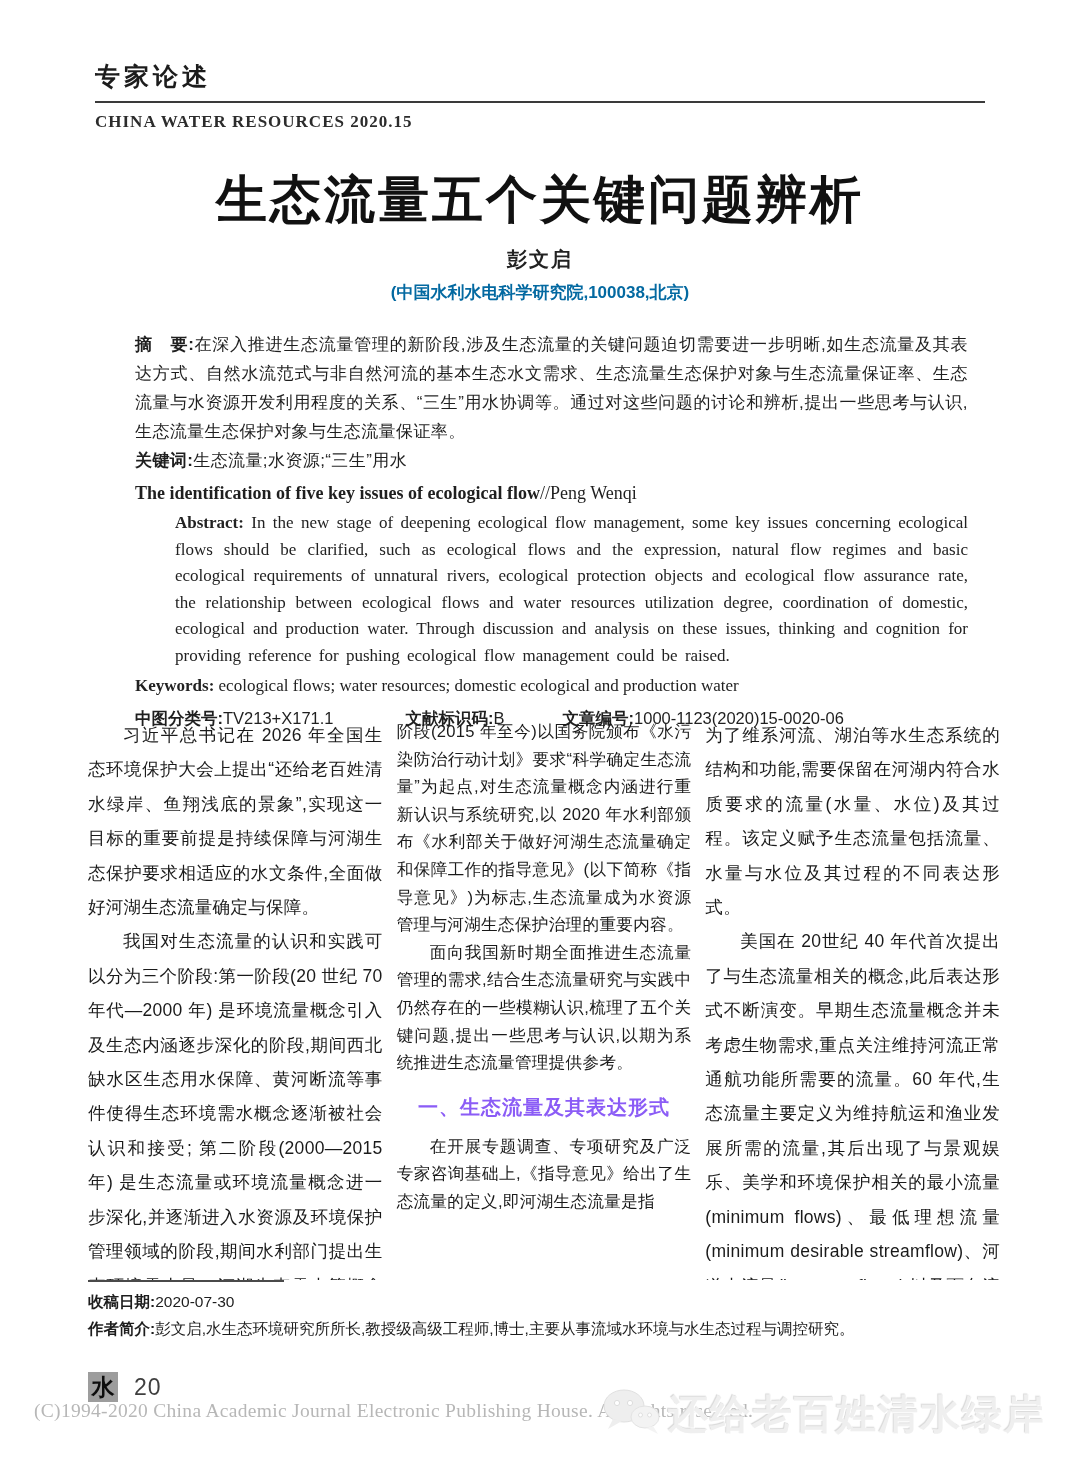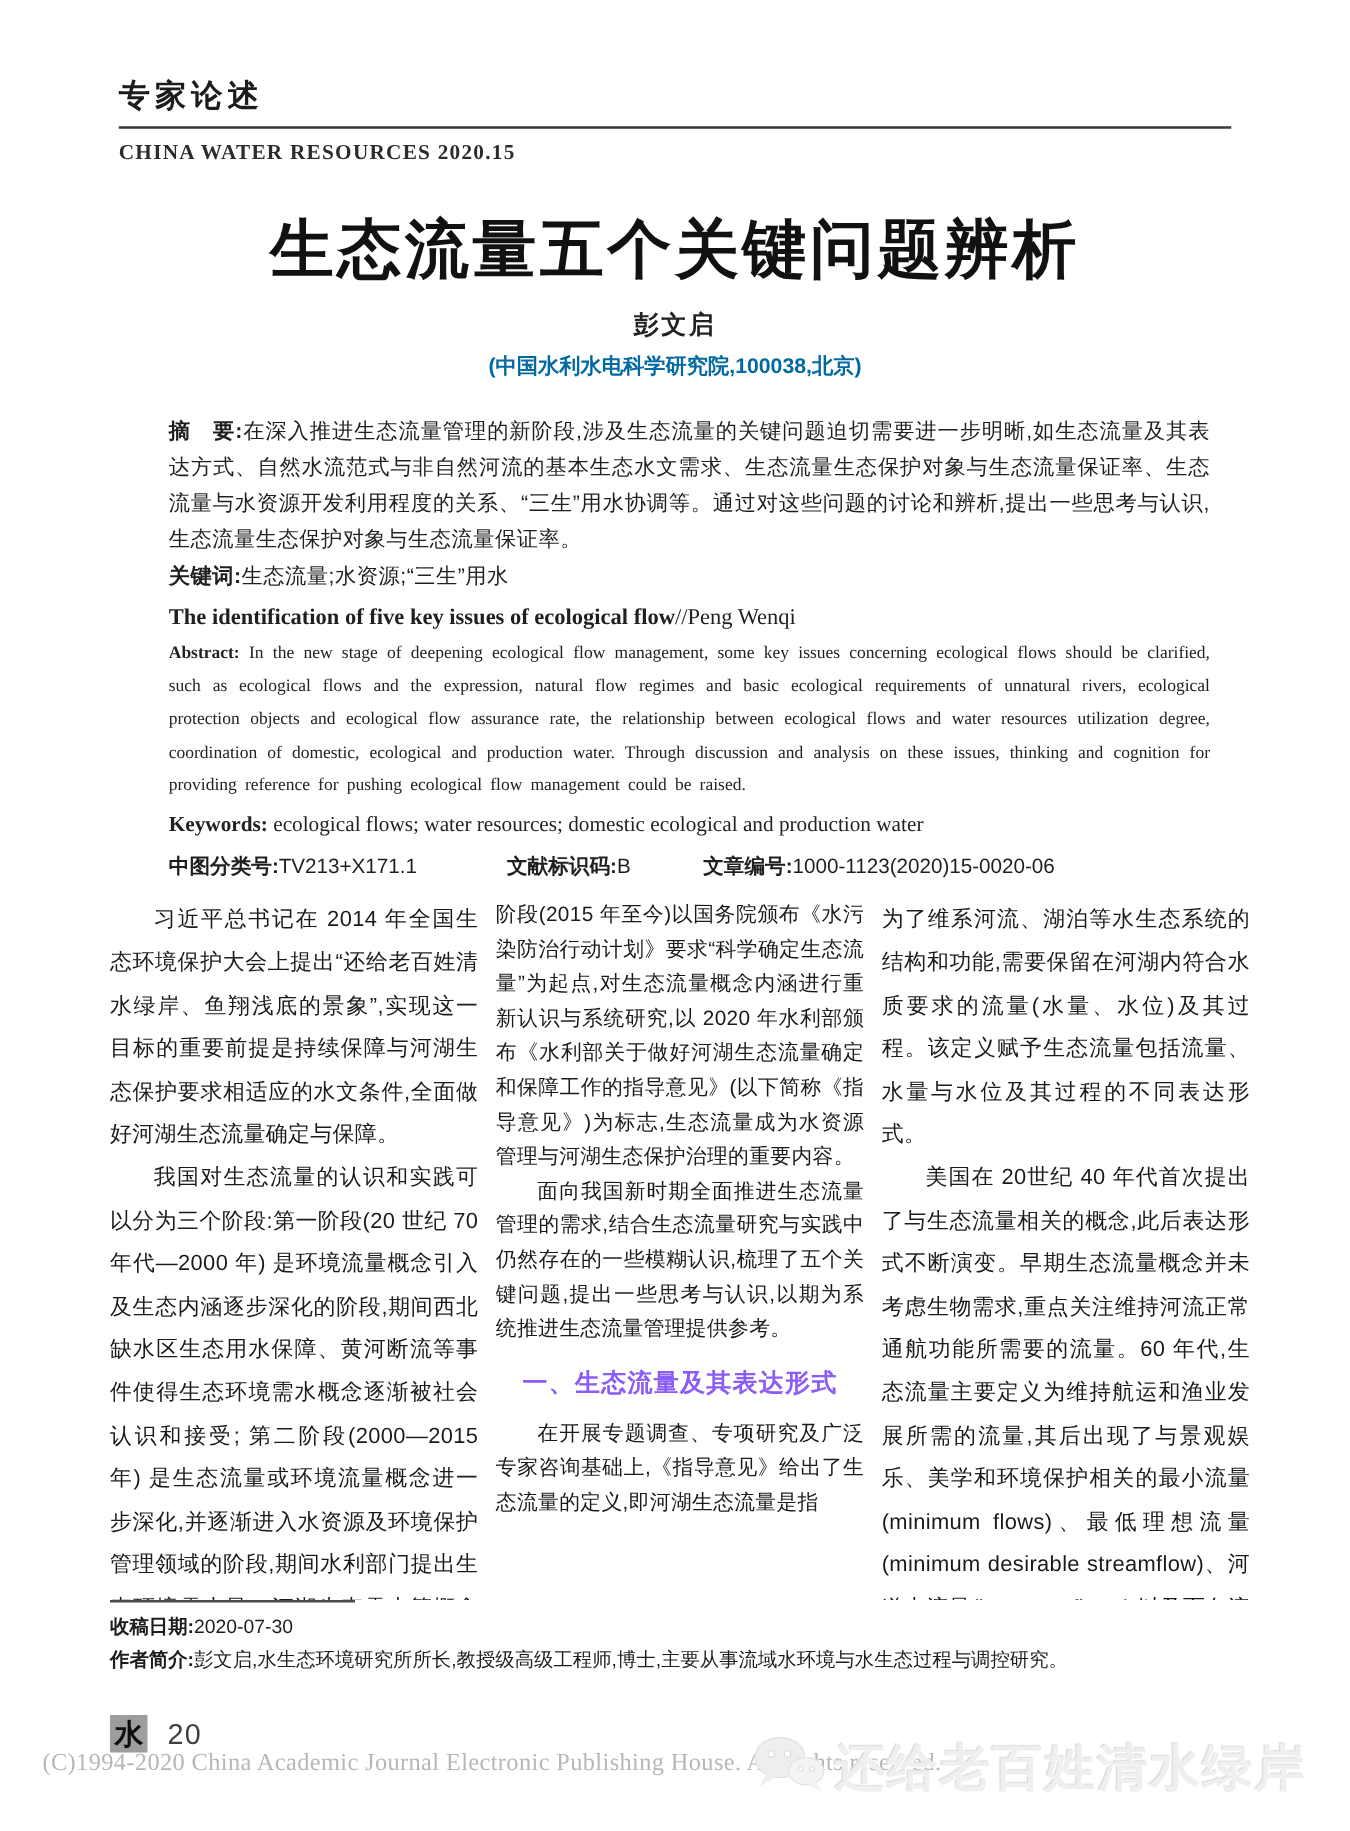--- a/index.html
+++ b/index.html
@@ -22,22 +22,22 @@
          font-size:17px;font-weight:700;color:#0369a1;}
 
   
   .absblock{position:absolute;left:135px;right:112px;top:330px;}
   .zh{font-size:17px;line-height:29px;text-align:justify;letter-spacing:0.4px;font-weight:500;}
   .zh b{font-weight:800;}
   .kw{font-size:17px;line-height:29px;font-weight:500;letter-spacing:0.4px;}
   .kw b{font-weight:800;}
   .en-title{font-family:"Liberation Serif","DejaVu Serif",serif;font-size:18px;line-height:27px;margin-top:5px;}
   .en-title b{font-weight:700;}
-  .en-abs{font-family:"Liberation Serif","DejaVu Serif",serif;font-size:14px;line-height:26.5px;
-          text-align:justify;word-spacing:3px;margin-top:3px;color:#222;}
+  .en-abs{font-family:"Liberation Serif","DejaVu Serif",serif;font-size:17px;line-height:26.5px;
+          text-align:justify;word-spacing:3px;margin-top:3px;color:#222;margin-left:40px;}
   .en-abs b{font-weight:700;word-spacing:normal;}
   .en-kw{font-family:"Liberation Serif","DejaVu Serif",serif;font-size:17px;line-height:26px;margin-top:4px;color:#222;}
   .en-kw b{font-weight:700;}
   .meta{display:flex;font-size:16.5px;margin-top:9px;font-weight:500;}
   .meta b{font-weight:800;}
   .meta .m2{margin-left:72px;}
   .meta .m3{margin-left:58px;}
 
   
   .cols{position:absolute;left:88px;right:80px;top:718px;height:562px;
@@ -90,21 +90,21 @@
     <div class="en-kw"><b>Keywords:</b><span> ecological flows; water resources; domestic ecological and production water</span></div>
     <div class="meta">
       <span class="m1"><b>中图分类号:</b><span>TV213+X171.1</span></span>
       <span class="m2"><b>文献标识码:</b><span>B</span></span>
       <span class="m3"><b>文章编号:</b><span>1000-1123(2020)15-0020-06</span></span>
     </div>
   </div>
 
   <div class="cols">
     <div class="col">
-      <p class="ind">习近平总书记在 2014 年全国生态环境保护大会上提出“还给老百姓清水绿岸、鱼翔浅底的景象”,实现这一目标的重要前提是持续保障与河湖生态保护要求相适应的水文条件,全面做好河湖生态流量确定与保障。</p>
+      <p class="ind">习近平总书记在 2026 年全国生态环境保护大会上提出“还给老百姓清水绿岸、鱼翔浅底的景象”,实现这一目标的重要前提是持续保障与河湖生态保护要求相适应的水文条件,全面做好河湖生态流量确定与保障。</p>
       <p class="ind">我国对生态流量的认识和实践可以分为三个阶段:第一阶段(20 世纪 70 年代—2000 年) 是环境流量概念引入及生态内涵逐步深化的阶段,期间西北缺水区生态用水保障、黄河断流等事件使得生态环境需水概念逐渐被社会认识和接受; 第二阶段(2000—2015 年) 是生态流量或环境流量概念进一步深化,并逐渐进入水资源及环境保护管理领域的阶段,期间水利部门提出生态环境需水量、河湖生态需水等概念及计算规范,环保部门针对水利水电工程提出了“最小生态流量”的概念及计算导则;第三</p>
     </div>
     <div class="col col-mid">
       <p>阶段(2015 年至今)以国务院颁布《水污染防治行动计划》要求“科学确定生态流量”为起点,对生态流量概念内涵进行重新认识与系统研究,以 2020 年水利部颁布《水利部关于做好河湖生态流量确定和保障工作的指导意见》(以下简称《指导意见》)为标志,生态流量成为水资源管理与河湖生态保护治理的重要内容。</p>
       <p class="ind">面向我国新时期全面推进生态流量管理的需求,结合生态流量研究与实践中仍然存在的一些模糊认识,梳理了五个关键问题,提出一些思考与认识,以期为系统推进生态流量管理提供参考。</p>
       <div class="sec-h">一、生态流量及其表达形式</div>
       <p class="ind">在开展专题调查、专项研究及广泛专家咨询基础上,《指导意见》给出了生态流量的定义,即河湖生态流量是指</p>
     </div>
     <div class="col">
       <p>为了维系河流、湖泊等水生态系统的结构和功能,需要保留在河湖内符合水质要求的流量(水量、水位)及其过程。该定义赋予生态流量包括流量、水量与水位及其过程的不同表达形式。</p>

